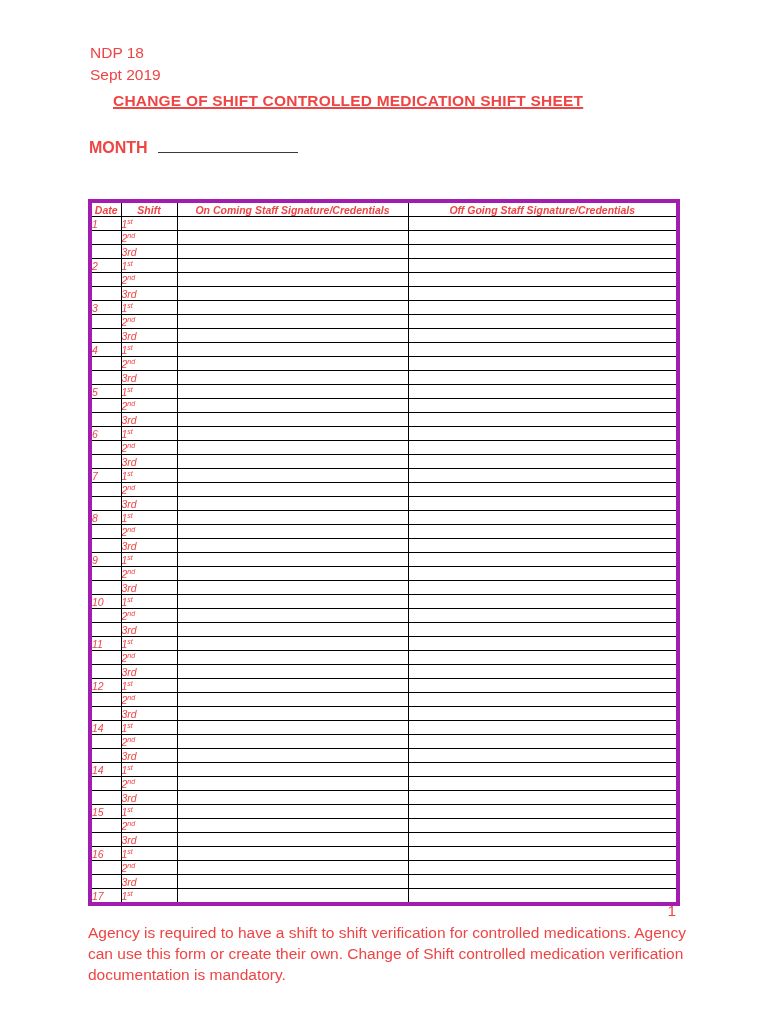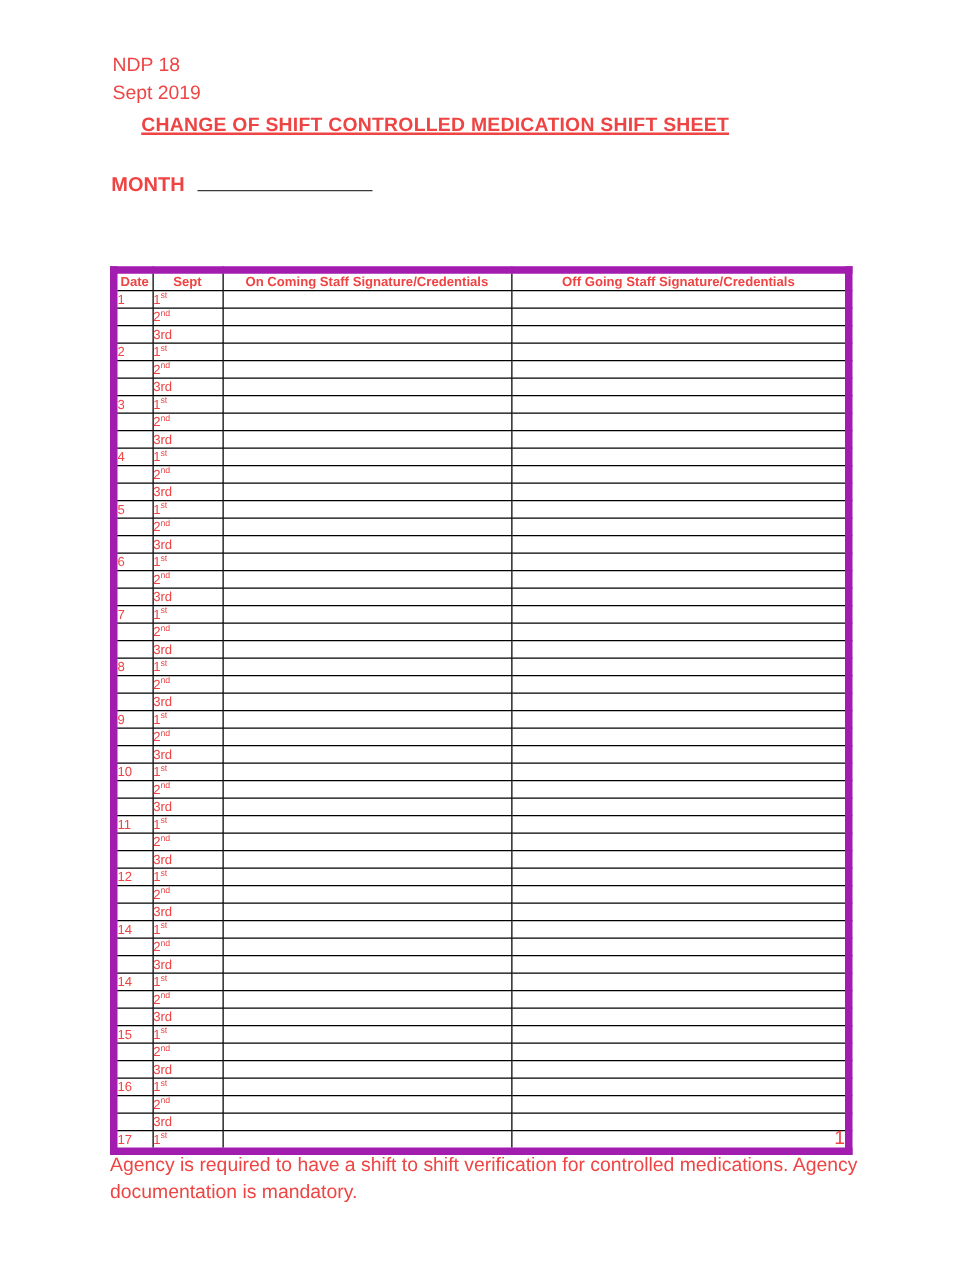--- a/index.html
+++ b/index.html
@@ -16,22 +16,22 @@
   .field-row{position:absolute;font-size:16px;font-weight:bold;line-height:20px;white-space:nowrap;}
   .field-row.month{left:89px;top:137px;text-align:right;}
   .field-row.year{left:134px;top:159px;}
   .blank-line{
     display:inline-block;height:15px;border-bottom:1.7px solid #3a3a3a;
     vertical-align:baseline;font-weight:normal;
   }
   .blank-line.month{width:140px;margin-left:10px;}
   .blank-line.year{width:143px;margin-left:7px;}
   table.count{
-    position:absolute;left:88px;top:213px;width:588px;
-    border-collapse:collapse;table-layout:fixed;border:6px solid #a21caf;
+    position:absolute;left:88px;top:199px;width:588px;
+    border-collapse:collapse;table-layout:fixed;border:4px solid #a21caf;font-style:italic;
   }
   table.count th, table.count td{
     border:1px solid #000;height:13px;padding:0;margin:0;
     font-size:10.5px;line-height:12px;overflow:hidden;white-space:nowrap;
   }
   table.count th{font-weight:bold;text-align:center;}
   td.c-date{padding-left:5px;}
   td.c-shift{padding-left:7px;}
   td.c-shift sup{font-size:7px;line-height:0;}
   .page-num{
@@ -60,21 +60,21 @@
   <table class="count">
     <colgroup>
       <col style="width:31px">
         <col style="width:56px">
         <col style="width:231px">
         <col style="width:270px">
     </colgroup>
     <thead>
       <tr>
         <th>Date</th>
-        <th>Sept</th>
+        <th>Shift</th>
         <th>On Coming Staff Signature/Credentials</th>
         <th>Off Going Staff Signature/Credentials</th>
       </tr>
     </thead>
     <tbody id="table-body">
         <tr>
           <td class="c-date">1</td>
           <td class="c-shift">1<sup>st</sup></td>
           <td class="c-sig"></td>
           <td class="c-sig"></td>
@@ -367,16 +367,17 @@
           <td class="c-sig"></td>
           <td class="c-sig"></td>
         </tr>
       </tbody>
   </table>
 
   <div class="page-num">1</div>
 
   <div class="footer-note">
     <div>Agency is required to have a shift to shift verification for controlled medications. Agency</div>
+    <div>can use this form or create their own. Change of Shift controlled medication verification</div>
     <div>documentation is mandatory.</div>
   </div>
 
 </div>
 
 </body></html>

